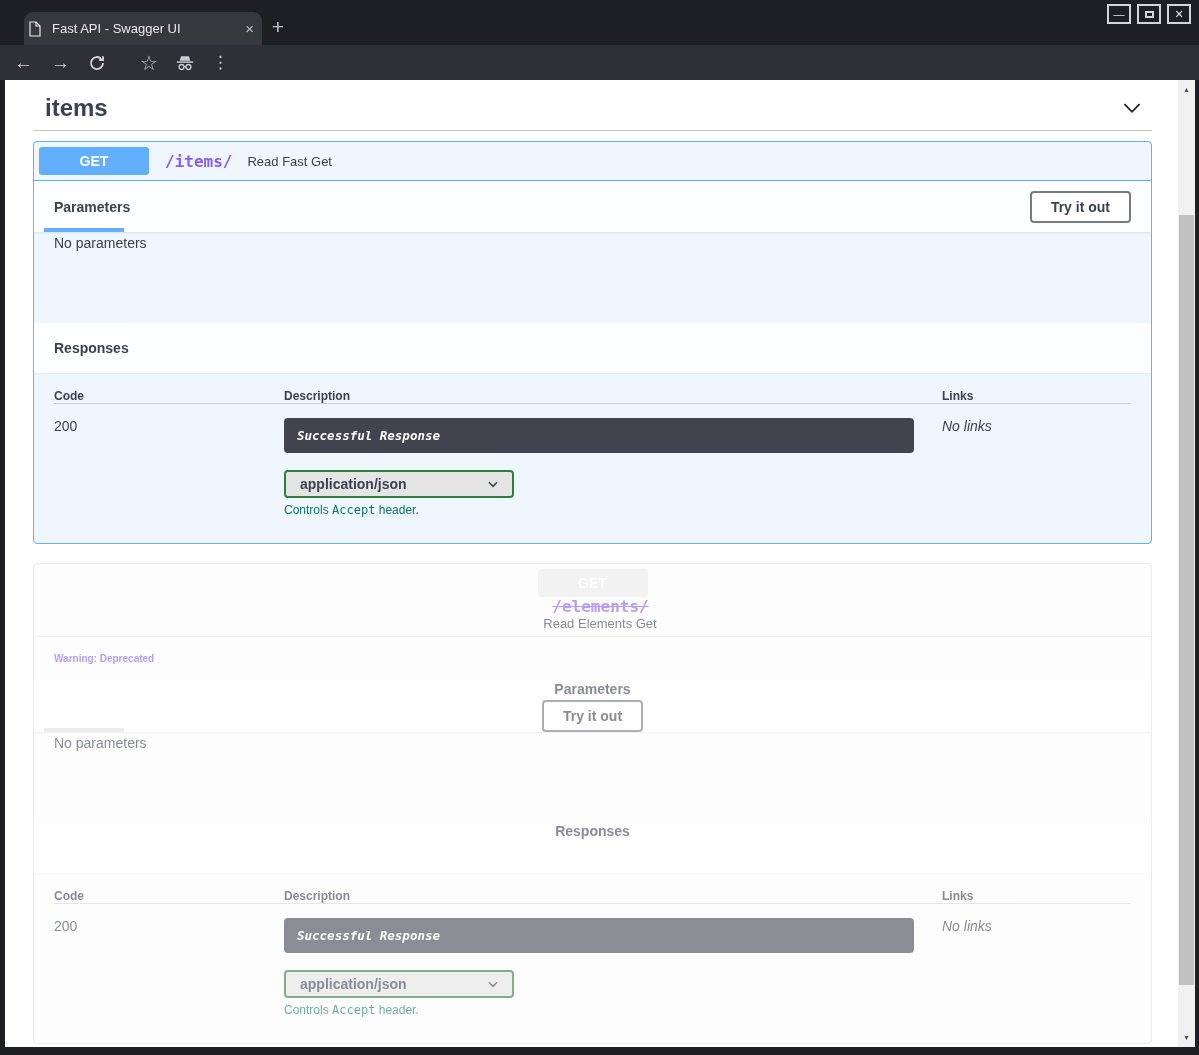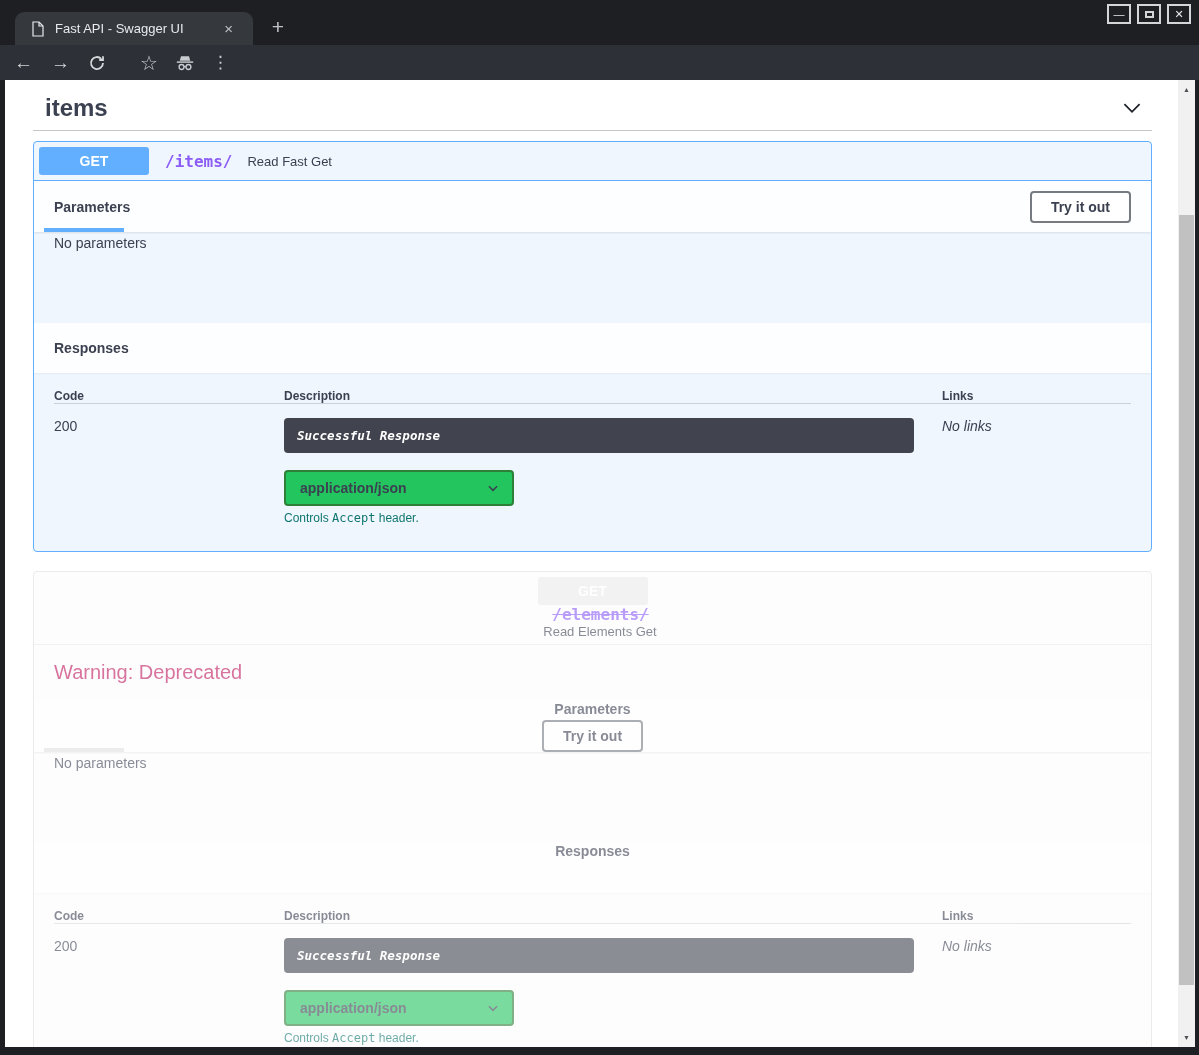--- a/index.html
+++ b/index.html
@@ -7,23 +7,23 @@
   body {
     background:#1d1f23;
     font-family:"Liberation Sans", sans-serif;
     position:relative;
     overflow:hidden;
   }
 
   
   .titlebar { height:45px; background:#1d1f23; position:relative; }
   .tab {
-    position:absolute; left:15px; top:12px; width:238px; height:33px;
+    position:absolute; left:24px; top:12px; width:238px; height:33px;
     background:#35383d; border-radius:9px 9px 0 0;
-    display:flex; align-items:center; padding:0 16px; color:#e8eaed;
+    display:flex; align-items:center; padding:0 4px; color:#e8eaed;
   }
   .tab-favicon { width:14px; height:16px; flex:0 0 auto; }
   .tab-title { font-size:13px; margin-left:10px; flex:1; white-space:nowrap; overflow:hidden; color:#e8eaed; }
   .tab-close { color:#bdc1c6; font-size:15px; padding:0 4px; cursor:default; }
   .newtab { position:absolute; left:264px; top:13px; width:28px; height:28px;
     color:#bdc1c6; font-size:21px; font-weight:400; display:flex; align-items:center; justify-content:center; }
   .win-controls { position:absolute; right:8px; top:4px; display:flex; gap:6px; }
   .win-btn {
     width:24px; height:20px; border:2px solid #d4d5d7; background:transparent;
     color:#e8eaed; display:flex; align-items:center; justify-content:center;
@@ -84,21 +84,21 @@
     flex:0 0 auto;
   }
   .deprecated .method-badge { background:#ebebeb; }
   .op-path {
     font-family:"DejaVu Sans Mono","Liberation Mono",monospace;
     font-weight:bold; font-size:16px; color:#8b5cf6; margin-left:16px;
   }
   .deprecated .op-path { text-decoration:line-through; }
   .op-desc { font-size:13px; color:#3b4151; margin-left:15px; }
 
-  .op-warning { padding:16px 20px 17px; font-size:20px; font-weight:normal; color:#be185d; }
+  .op-warning { padding:16px 20px 17px; font-size:10px; font-weight:bold; color:#8b5cf6; }
 
   .section-header {
     position:relative; height:51px; background:rgba(255,255,255,.85);
     display:flex; align-items:center; justify-content:space-between; padding:0 20px;
     box-shadow:0 1px 2px rgba(0,0,0,.1);
   }
   .param-label { font-size:14px; font-weight:bold; color:#3b4151; }
   .param-underline { position:absolute; left:10px; bottom:0; width:80px; height:4px; background:#61affe; }
   .deprecated .param-underline { background:#e2e2e2; }
   .tryout-btn {
@@ -123,22 +123,22 @@
   .resp-row { display:flex; padding-top:14px; }
   .code-val { font-size:14px; color:#3b4151; }
   .links-val { font-size:14px; font-style:italic; color:#3b4151; }
 
   .resp-markdown {
     background:#41444e; border-radius:4px; margin-right:28px;
     padding:10px 13px; color:#fff; font-size:12.5px; font-weight:bold; font-style:italic;
     font-family:"DejaVu Sans Mono","Liberation Mono",monospace;
   }
   .media-select {
-    margin-top:17px; width:230px; height:36px; border:2px solid #2e8038; border-radius:4px;
-    background:#22c55e; display:flex; align-items:center; justify-content:space-between;
+    margin-top:17px; width:230px; height:28px; border:2px solid #2e8038; border-radius:4px;
+    background:#e5e5e5; display:flex; align-items:center; justify-content:space-between;
     padding:0 12px 0 14px; cursor:pointer;
   }
   .media-select-text { font-size:14px; font-weight:bold; color:#3b4151; }
   .media-chevron { width:14px; height:14px; }
   .media-note { margin-top:5px; font-size:12px; color:#0f766e; }
   .media-note .mono { font-family:"DejaVu Sans Mono","Liberation Mono",monospace; }
 </style>
 </head>
 <body>
 

